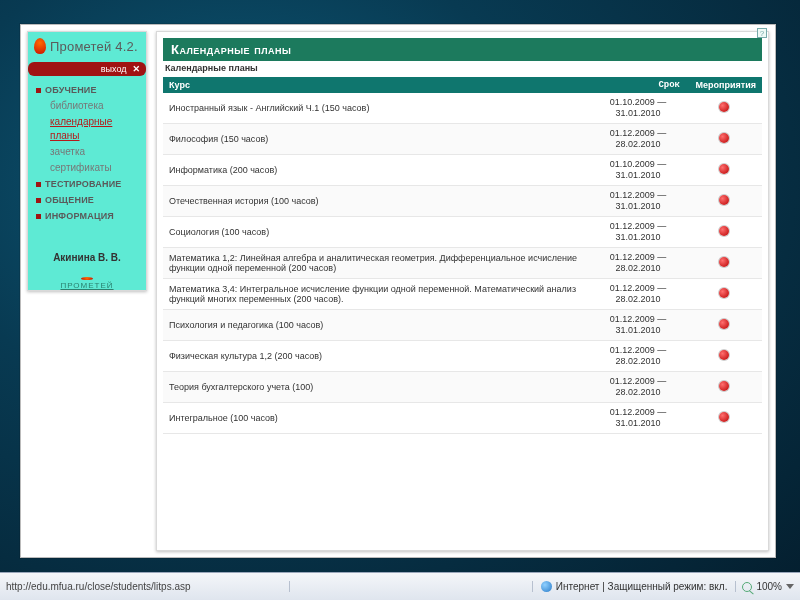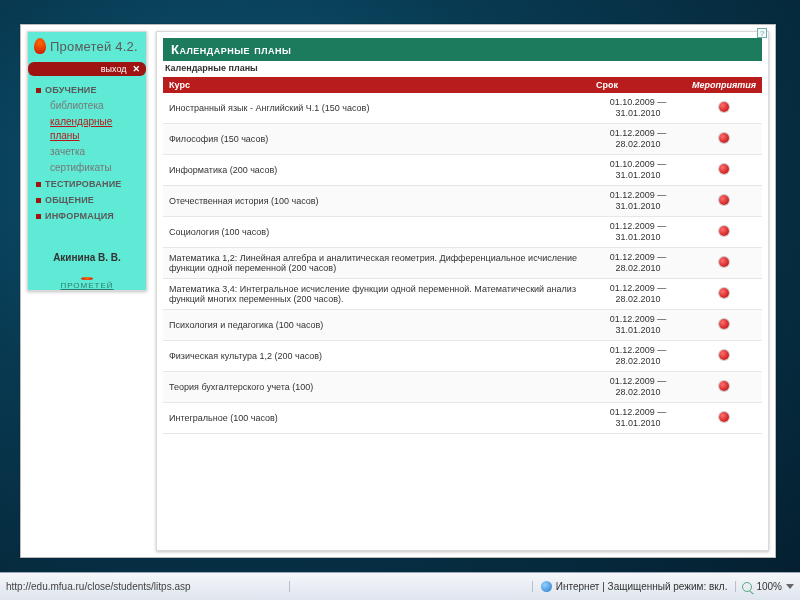--- a/index.html
+++ b/index.html
@@ -42,24 +42,24 @@
     position: absolute; left: 135px; top: 6px; right: 6px; bottom: 6px;
     background: #fff; border: 1px solid #d9d9d9;
     box-shadow: 0 1px 3px rgba(0,0,0,.25);
   }
   .help-icon { position: absolute; top: -4px; right: 1px; width: 10px; height: 10px; border: 1px solid #7aa; color: #7aa; font-size: 8px; line-height: 9px; text-align: center; background: #eefaf6; cursor: pointer; }
 
   .title-bar { margin: 6px 6px 2px 6px; background: #1c7a5d; color: #fff; padding: 4px 8px; font-variant: small-caps; letter-spacing: .5px; font-size: 13px; font-weight: bold; }
   .sub-title { margin: 2px 6px 4px 8px; color: #333; font-size: 9px; font-weight: bold; }
 
   .table { margin: 0 6px 6px 6px; border-collapse: collapse; width: calc(100% - 12px); }
-  .table thead td { background: #b91c1c; color: #fff; font-size: 9px; font-weight: bold; padding: 3px 6px; }
+  .table thead td { background: #0f766e; color: #fff; font-size: 9px; font-weight: bold; padding: 3px 6px; }
   .th-course { text-align: left; }
-  .th-term { text-align: left; width: 96px; }
-  .th-act { text-align: left; width: 76px; font-style: italic; }
+  .th-term { text-align: right; width: 96px; font-family: Liberation Mono, monospace; }
+  .th-act { text-align: right; width: 76px; }
 
   .table tbody tr td { border-bottom: 1px solid #e7e7e7; padding: 4px 6px; font-size: 9px; color: #333; vertical-align: middle; }
   .table tbody tr:nth-child(even) td { background: #fafafa; }
   .td-term { text-align: center; line-height: 11px; color: #555; }
   .td-act { text-align: center; }
   .record-icon { width: 10px; height: 10px; border-radius: 50%; background: radial-gradient(circle at 35% 35%, #ff6e6e, #b80000); display: inline-block; box-shadow: 0 0 0 1px rgba(0,0,0,.2); cursor: pointer;}
 
   .status-bar {
     position: absolute; left: 0; right: 0; bottom: 0; height: 28px;
     background: linear-gradient(#f4f6f9, #dfe5ee); border-top: 1px solid #9aa7bb;

